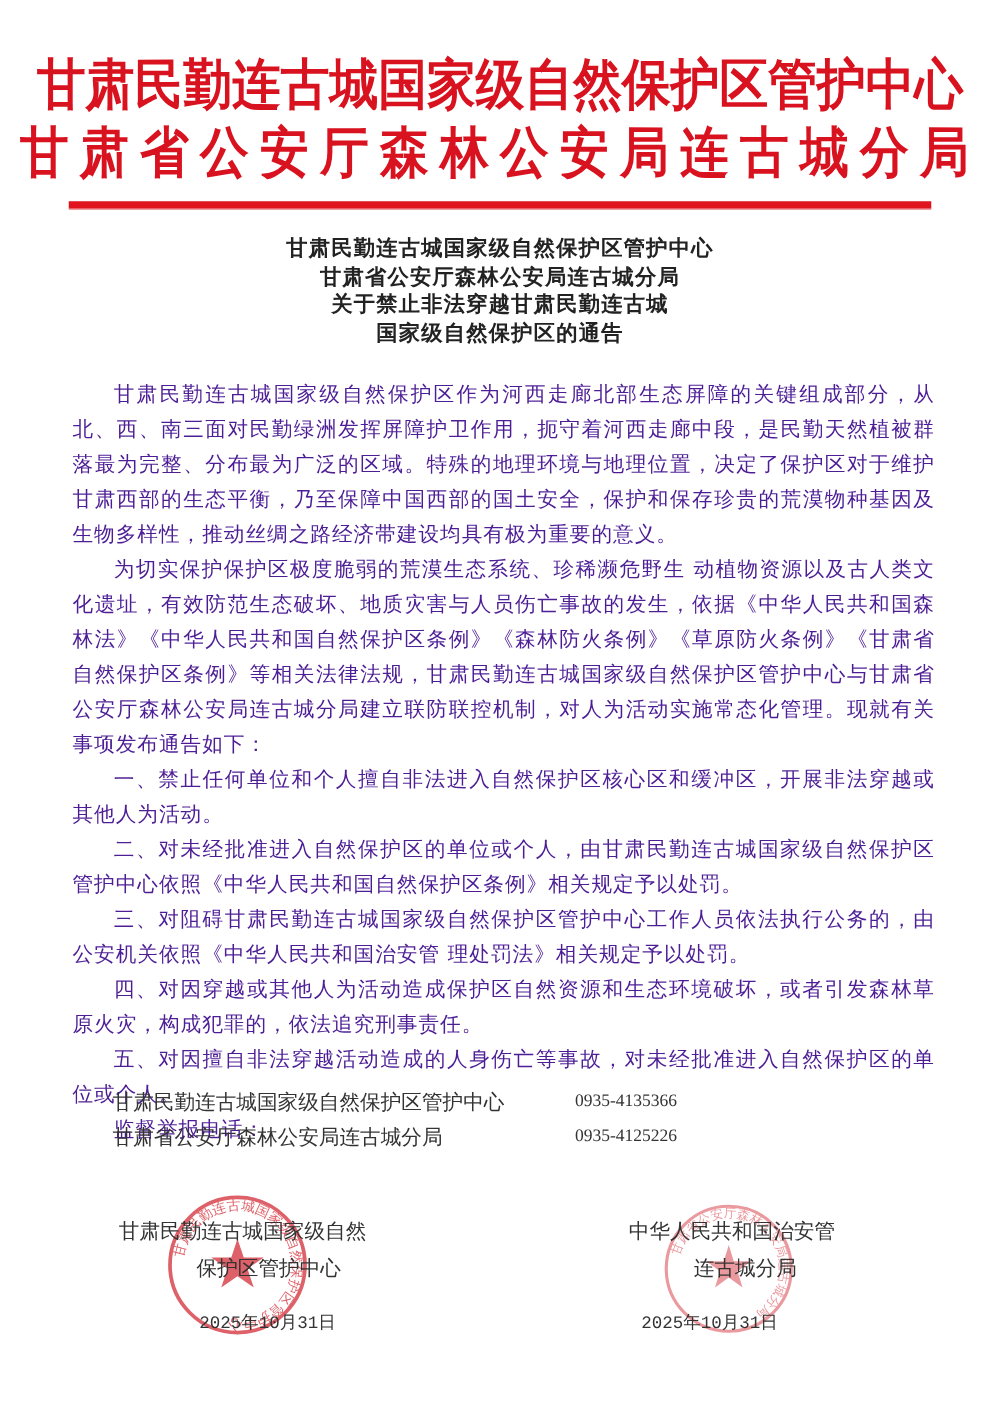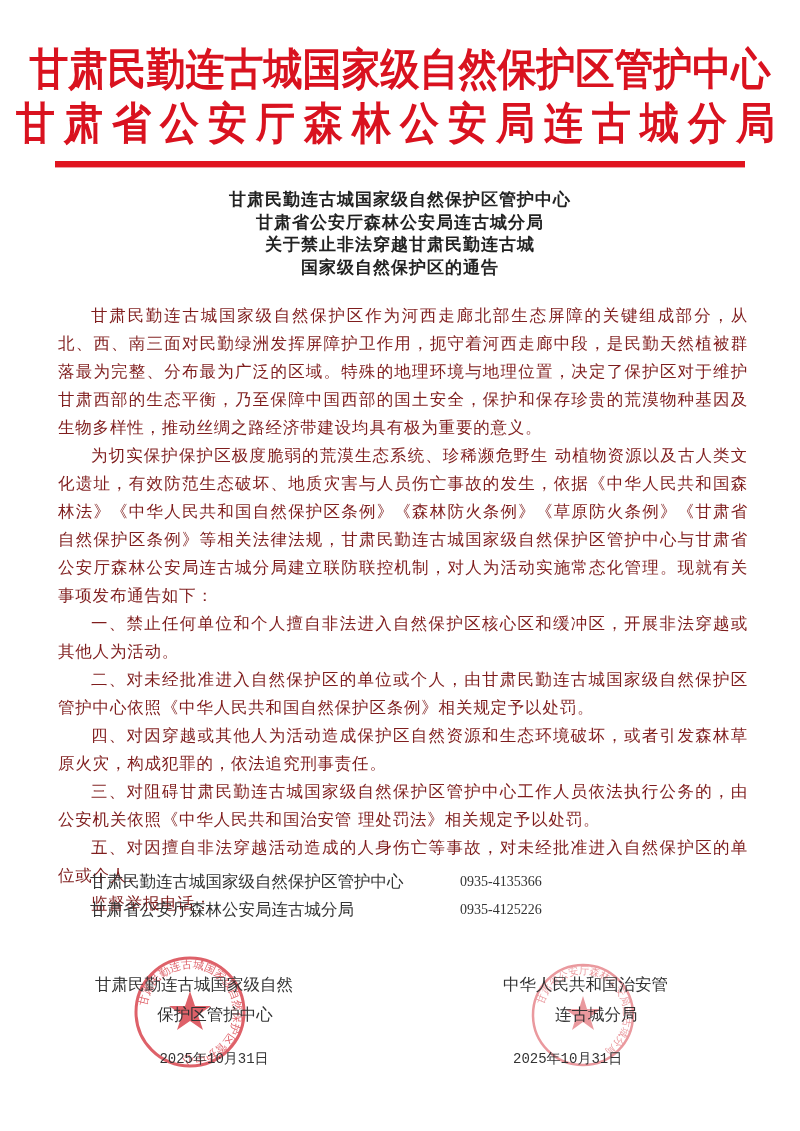--- a/index.html
+++ b/index.html
@@ -11,21 +11,21 @@
   .masthead .line1 { font-size: 39px; letter-spacing: 0px; line-height: 50px; transform: scaleY(1.12); }
   .masthead .line2 { font-size: 39px; letter-spacing: 9px; line-height: 50px; transform: scaleY(1.12); margin-top: 4px; }
   .redrule { position: absolute; left: 55px; top: 161px; width: 690px; height: 6px; background: #e0141f; }
   .redrule2 { position: absolute; left: 55px; top: 167px; width: 690px; height: 1px; background: #f29aa0; }
 
   .title { position: absolute; left: 0; top: 188px; width: 800px; text-align: center;
            font-family: "DejaVu Sans", "Liberation Sans", sans-serif; font-weight: bold;
            font-size: 17px; line-height: 22.5px; color: #222; letter-spacing: 1px; }
 
   .body { position: absolute; left: 58px; top: 302px; width: 690px;
-          font-size: 16.5px; line-height: 28px; color: #7f1d1d; letter-spacing: 0.8px;
+          font-size: 16.5px; line-height: 28px; color: #4c1d95; letter-spacing: 0.8px;
           text-align: justify; }
   .body p { margin: 0; text-indent: 2em; }
 
   .hotline { position: absolute; left: 90px; top: 868px; font-size: 16.5px; line-height: 28px; color: #333; }
   .hotline .row { display: flex; }
   .hotline .org { width: 370px; }
   .hotline .num { font-family: "Liberation Serif", serif; font-size: 14px; }
 
   .sig { position: absolute; font-size: 16.5px; line-height: 30px; color: #333; }
   .sig .date { font-family: Liberation Mono, monospace; font-size: 14px; }
@@ -48,22 +48,22 @@
   <div>甘肃省公安厅森林公安局连古城分局</div>
   <div>关于禁止非法穿越甘肃民勤连古城</div>
   <div>国家级自然保护区的通告</div>
 </div>
 
 <div class="body">
   <p>甘肃民勤连古城国家级自然保护区作为河西走廊北部生态屏障的关键组成部分，从北、西、南三面对民勤绿洲发挥屏障护卫作用，扼守着河西走廊中段，是民勤天然植被群落最为完整、分布最为广泛的区域。特殊的地理环境与地理位置，决定了保护区对于维护甘肃西部的生态平衡，乃至保障中国西部的国土安全，保护和保存珍贵的荒漠物种基因及生物多样性，推动丝绸之路经济带建设均具有极为重要的意义。</p>
   <p>为切实保护保护区极度脆弱的荒漠生态系统、珍稀濒危野生 动植物资源以及古人类文化遗址，有效防范生态破坏、地质灾害与人员伤亡事故的发生，依据《中华人民共和国森林法》《中华人民共和国自然保护区条例》《森林防火条例》《草原防火条例》《甘肃省自然保护区条例》等相关法律法规，甘肃民勤连古城国家级自然保护区管护中心与甘肃省公安厅森林公安局连古城分局建立联防联控机制，对人为活动实施常态化管理。现就有关事项发布通告如下：</p>
   <p>一、禁止任何单位和个人擅自非法进入自然保护区核心区和缓冲区，开展非法穿越或其他人为活动。</p>
   <p>二、对未经批准进入自然保护区的单位或个人，由甘肃民勤连古城国家级自然保护区管护中心依照《中华人民共和国自然保护区条例》相关规定予以处罚。</p>
+  <p>三、对阻碍甘肃民勤连古城国家级自然保护区管护中心工作人员依法执行公务的，由公安机关依照《中华人民共和国治安管 理处罚法》相关规定予以处罚。</p>
   <p>四、对因穿越或其他人为活动造成保护区自然资源和生态环境破坏，或者引发森林草原火灾，构成犯罪的，依法追究刑事责任。</p>
-  <p>三、对阻碍甘肃民勤连古城国家级自然保护区管护中心工作人员依法执行公务的，由公安机关依照《中华人民共和国治安管 理处罚法》相关规定予以处罚。</p>
   <p>五、对因擅自非法穿越活动造成的人身伤亡等事故，对未经批准进入自然保护区的单位或个人。</p>
   <p>监督举报电话：</p>
 </div>
 
 <div class="hotline">
   <div class="row">
     <span class="org">甘肃民勤连古城国家级自然保护区管护中心</span>
     <span class="num">0935-4135366</span>
   </div>
   <div class="row">

